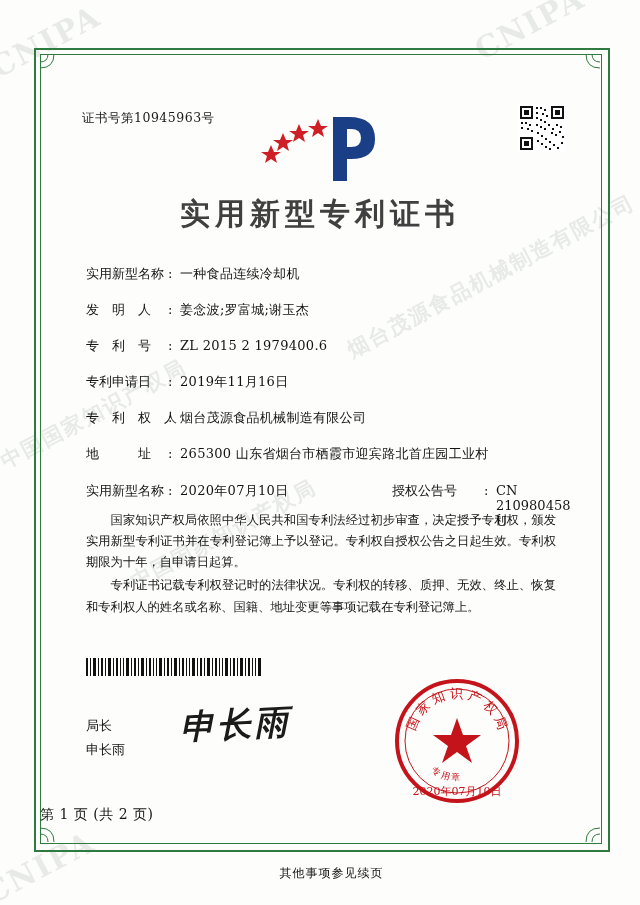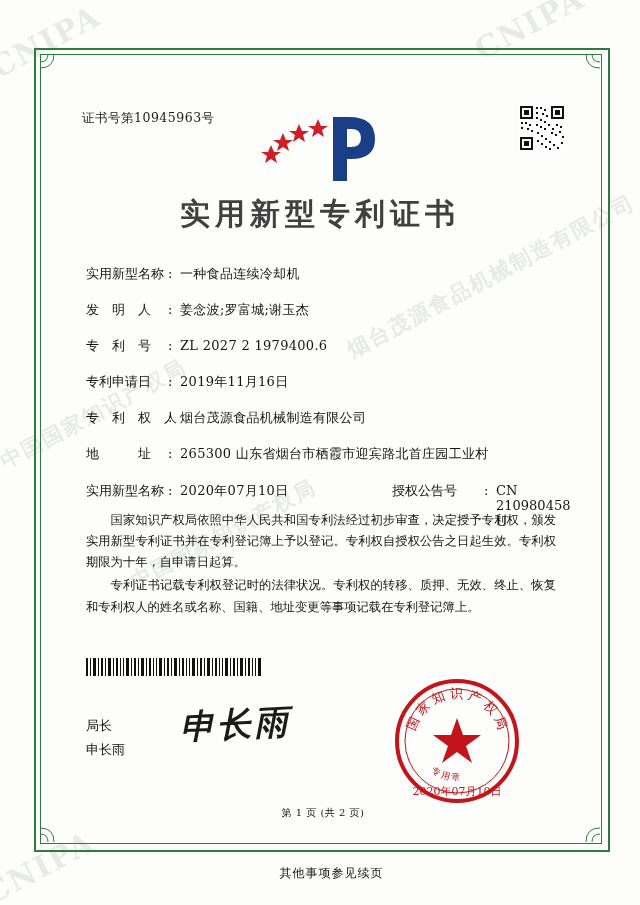--- a/index.html
+++ b/index.html
@@ -207,26 +207,24 @@
     color: #c4131a;
     font-size: 11px;
     font-family: "DejaVu Serif", "Liberation Serif", serif;
     letter-spacing: 0px;
   }
 
   .page-no {
     position: absolute;
     left: 0; right: 0;
     top: 752px;
-    text-align: center;
-    font-size: 10px;
+    font-size: 14px;
     color: #141414;
     font-family: "DejaVu Serif", "Liberation Serif", serif;
     letter-spacing: 0.5px;
-    padding-left: 6px;
   }
 
   .footer-note {
     position: absolute;
     left: 0; right: 0;
     top: 865px;
     text-align: center;
     font-size: 12px;
     color: #141414;
     z-index: 5;
@@ -355,21 +353,21 @@
         <span class="field-value">一种食品连续冷却机</span>
       </div>
       <div class="field-row">
         <span class="field-label">发　明　人</span>
         <span class="field-colon">:</span>
         <span class="field-value">姜念波;罗富城;谢玉杰</span>
       </div>
       <div class="field-row">
         <span class="field-label">专　利　号</span>
         <span class="field-colon">:</span>
-        <span class="field-value">ZL 2027 2 1979400.6</span>
+        <span class="field-value">ZL 2015 2 1979400.6</span>
       </div>
       <div class="field-row">
         <span class="field-label">专利申请日</span>
         <span class="field-colon">:</span>
         <span class="field-value">2019年11月16日</span>
       </div>
       <div class="field-row">
         <span class="field-label">专　利　权　人</span>
         <span class="field-colon">:</span>
         <span class="field-value">烟台茂源食品机械制造有限公司</span>

